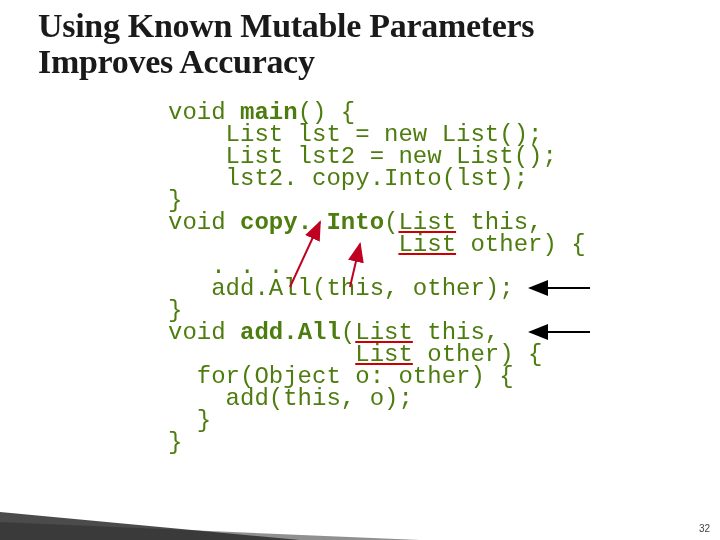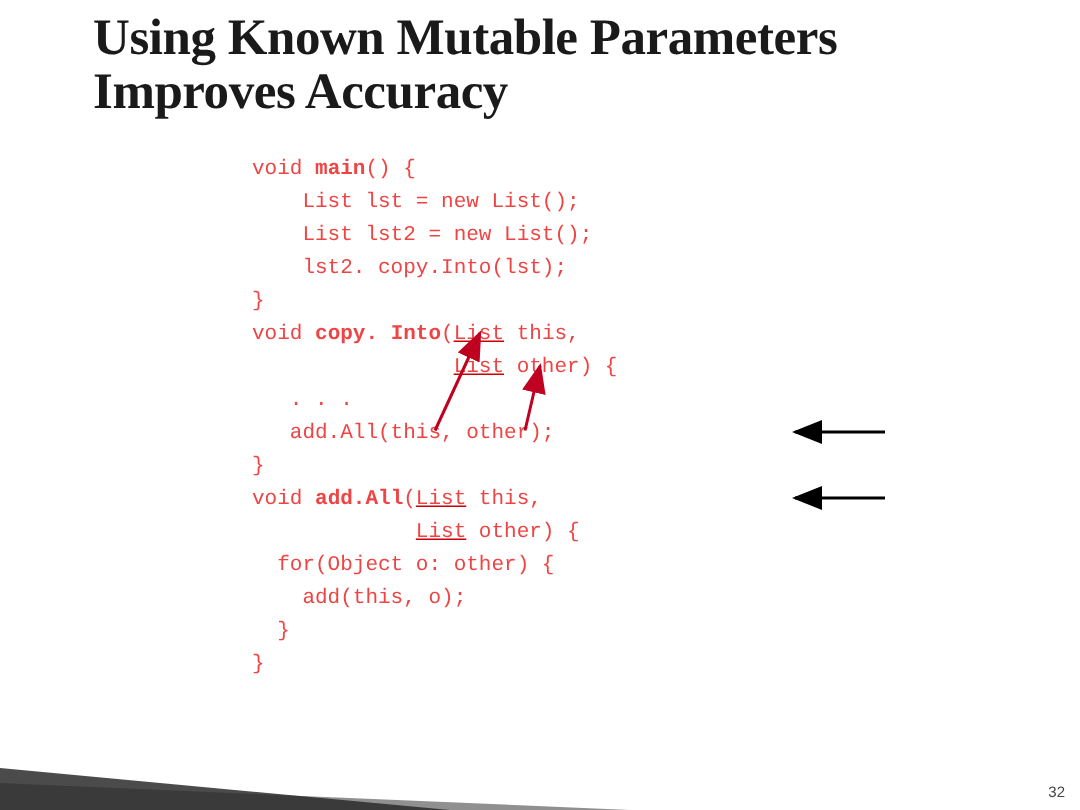--- a/index.html
+++ b/index.html
@@ -16,31 +16,30 @@
   .title {
     position: absolute;
     left: 38px;
     top: 8px;
     width: 620px;
     font-size: 34px;
     line-height: 1.05;
     font-weight: 600;
     color: #1a1a1a;
     letter-spacing: -0.3px;
-    margin-left: 24px;
   }
   .code {
     position: absolute;
     left: 168px;
     top: 102px;
     font-family: "Courier New", Courier, monospace;
-    font-size: 14px;
+    font-size: 24px;
     line-height: 22px;
     white-space: pre;
-    color: #ef4444;
+    color: #4d7c0f;
   }
   .code .kw { font-weight: bold; }
   .code .red { text-decoration: underline; text-decoration-color: #c00; }
   .slide-number {
     position: absolute;
     right: 10px;
     bottom: 6px;
     font-family: Arial, Helvetica, sans-serif;
     font-size: 10px;
     color: #444;

